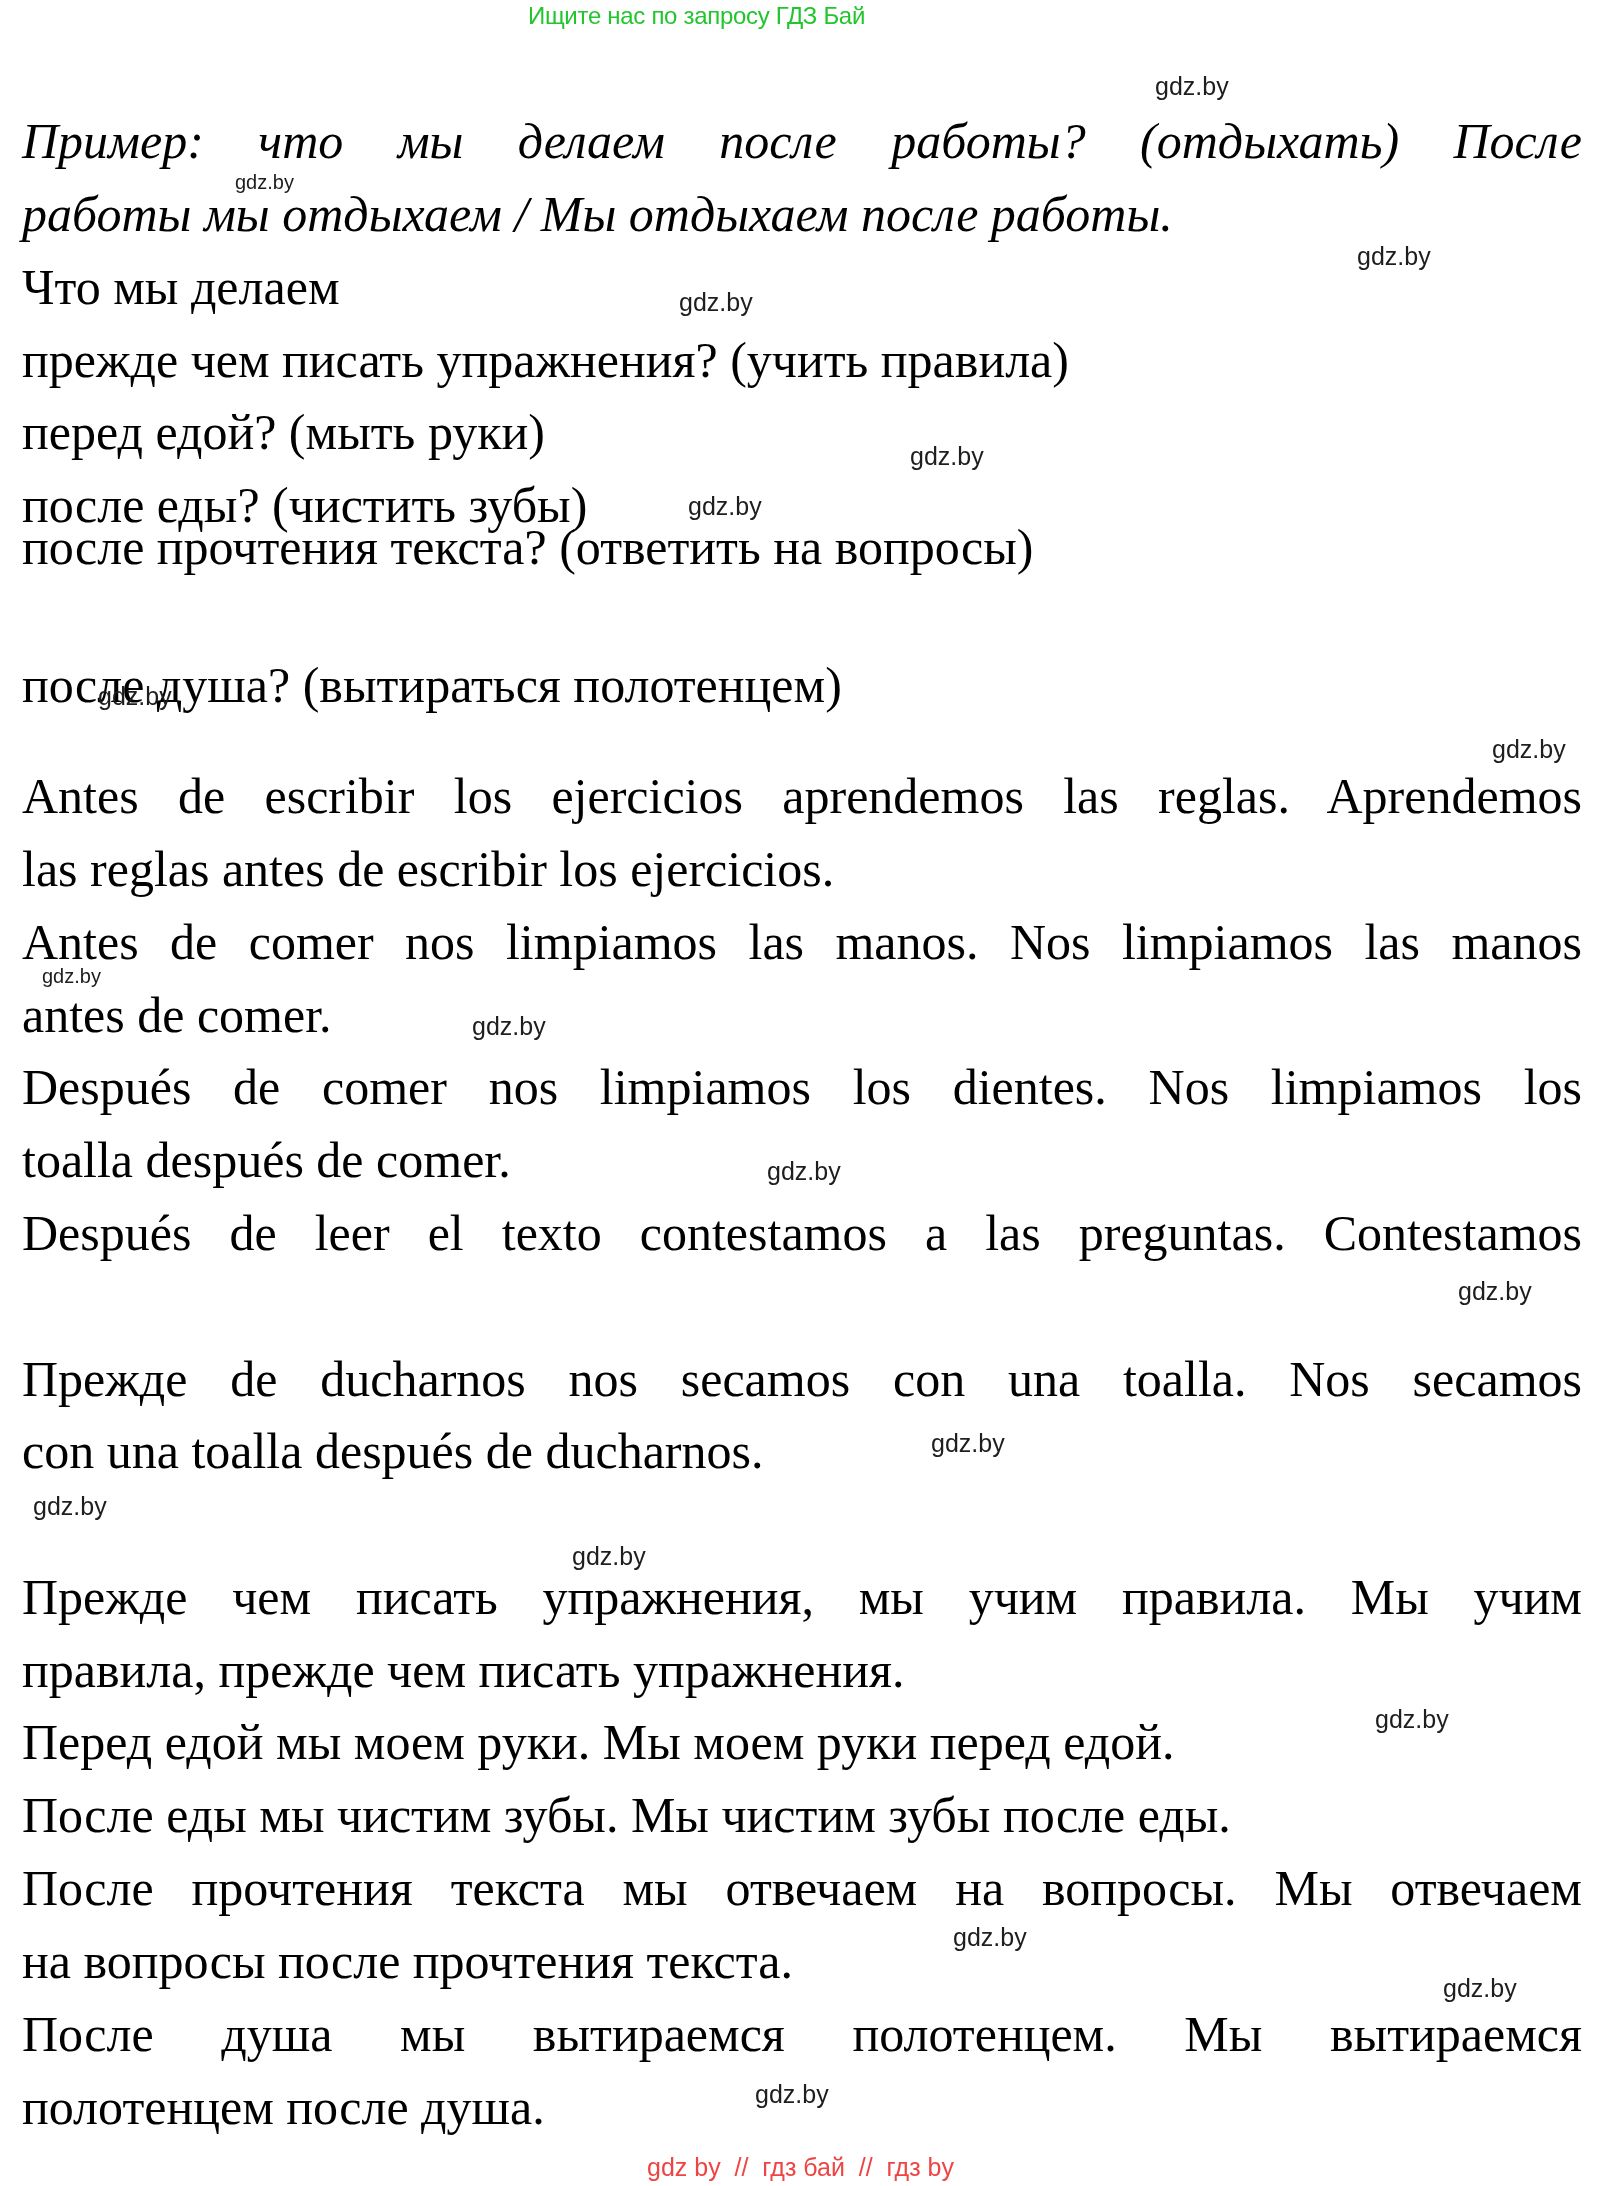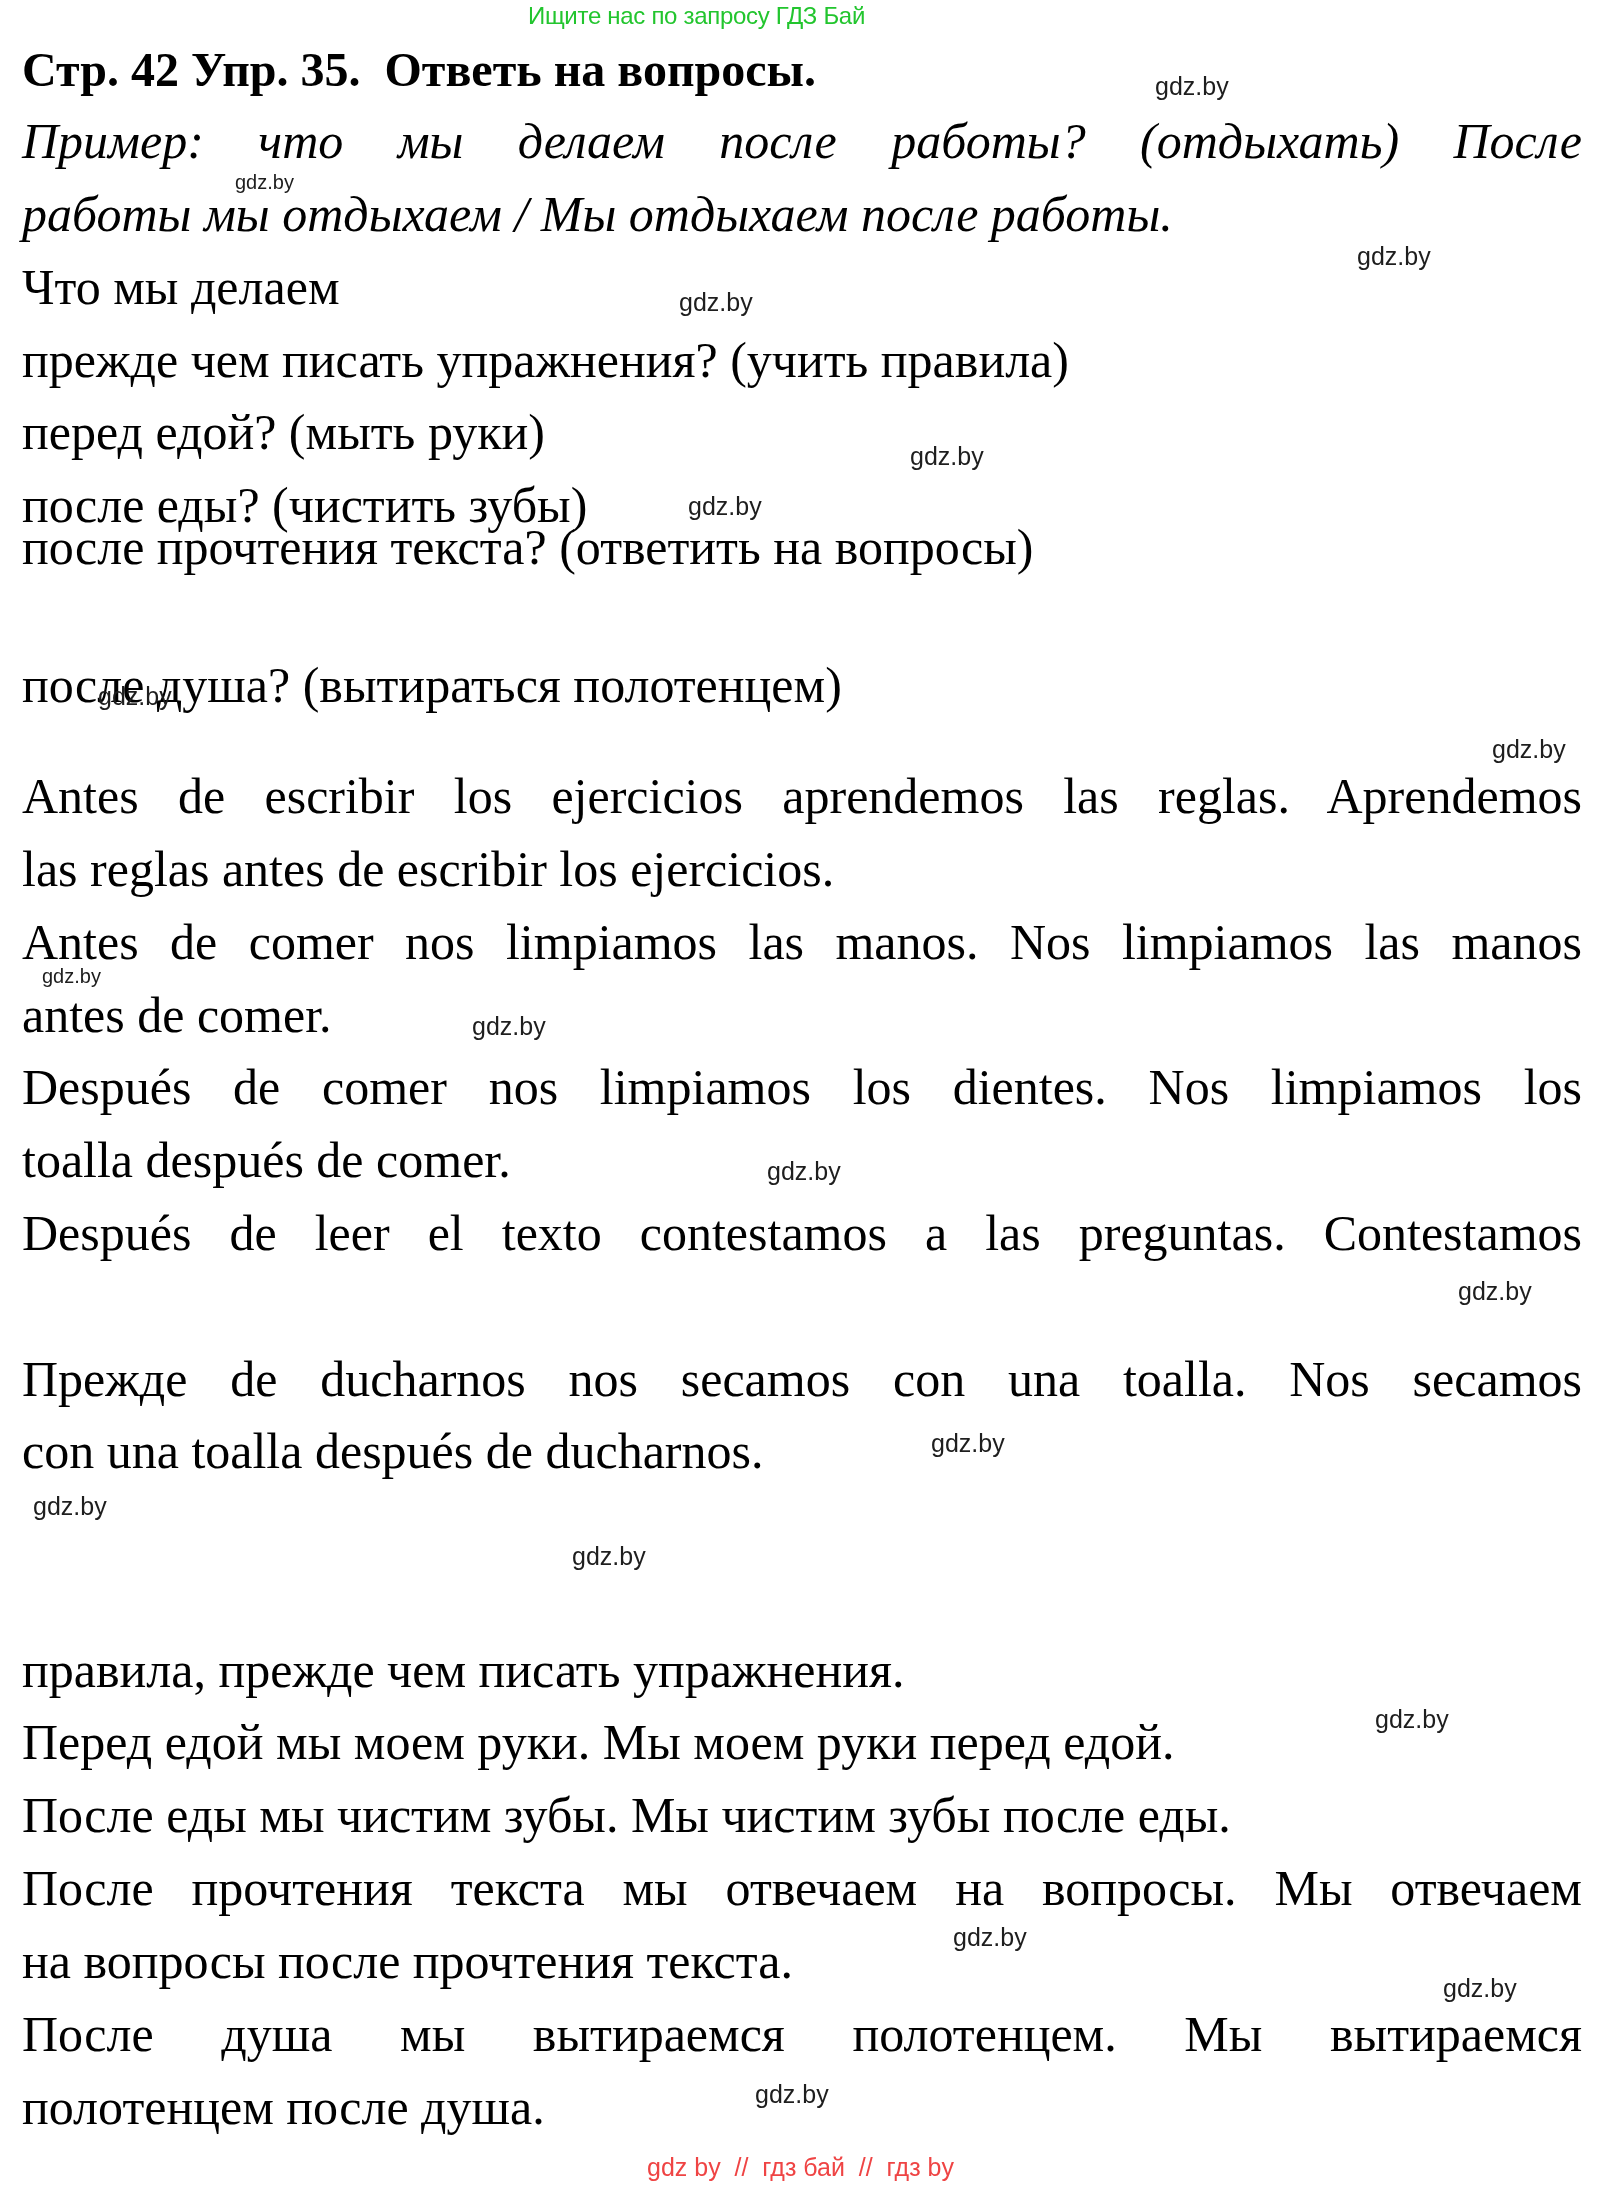--- a/index.html
+++ b/index.html
@@ -34,21 +34,20 @@
     color: #ef4444; white-space: pre;
   }
 </style>
 </head>
 <body>
 
 <div class="page">
 
   <div class="promo">Ищите нас по запросу ГДЗ Бай</div>
 
-  <div class="title">Стр. 42 Упр. 35.  Ответь на вопросы.</div>
 
   <div class="line i j" style="top:116px">Пример: что мы делаем после работы? (отдыхать) После</div>
   <div class="line i" style="top:189px">работы мы отдыхаем / Мы отдыхаем после работы.</div>
 
   <div class="line" style="top:262px">Что мы делаем</div>
   <div class="line" style="top:335px">прежде чем писать упражнения? (учить правила)</div>
   <div class="line" style="top:407px">перед едой? (мыть руки)</div>
   <div class="line" style="top:480px">после еды? (чистить зубы)</div>
   <div class="line" style="top:522px">после прочтения текста? (ответить на вопросы)</div>
   <div class="line" style="top:660px">после душа? (вытираться полотенцем)</div>
@@ -56,20 +55,21 @@
   <div class="line j" style="top:771px">Antes de escribir los ejercicios aprendemos las reglas. Aprendemos</div>
   <div class="line" style="top:844px">las reglas antes de escribir los ejercicios.</div>
   <div class="line j" style="top:917px">Antes de comer nos limpiamos las manos. Nos limpiamos las manos</div>
   <div class="line" style="top:990px">antes de comer.</div>
   <div class="line j" style="top:1062px">Después de comer nos limpiamos los dientes. Nos limpiamos los</div>
   <div class="line" style="top:1135px">toalla después de comer.</div>
   <div class="line j" style="top:1208px">Después de leer el texto contestamos a las preguntas. Contestamos</div>
   <div class="line j" style="top:1354px">Прежде de ducharnos nos secamos con una toalla. Nos secamos</div>
   <div class="line" style="top:1426px">con una toalla después de ducharnos.</div>
 
+  <div class="line j" style="top:1572px">Прежде чем писать упражнения, мы учим правила. Мы учим</div>
   <div class="line" style="top:1645px">правила, прежде чем писать упражнения.</div>
   <div class="line" style="top:1717px">Перед едой мы моем руки. Мы моем руки перед едой.</div>
   <div class="line" style="top:1790px">После еды мы чистим зубы. Мы чистим зубы после еды.</div>
   <div class="line j" style="top:1863px">После прочтения текста мы отвечаем на вопросы. Мы отвечаем</div>
   <div class="line" style="top:1936px">на вопросы после прочтения текста.</div>
   <div class="line j" style="top:2009px">После душа мы вытираемся полотенцем. Мы вытираемся</div>
   <div class="line" style="top:2082px">полотенцем после душа.</div>
 
   <div class="wm" style="left:1155px;top:74px">gdz.by</div>
   <div class="wm s" style="left:235px;top:172px">gdz.by</div>

